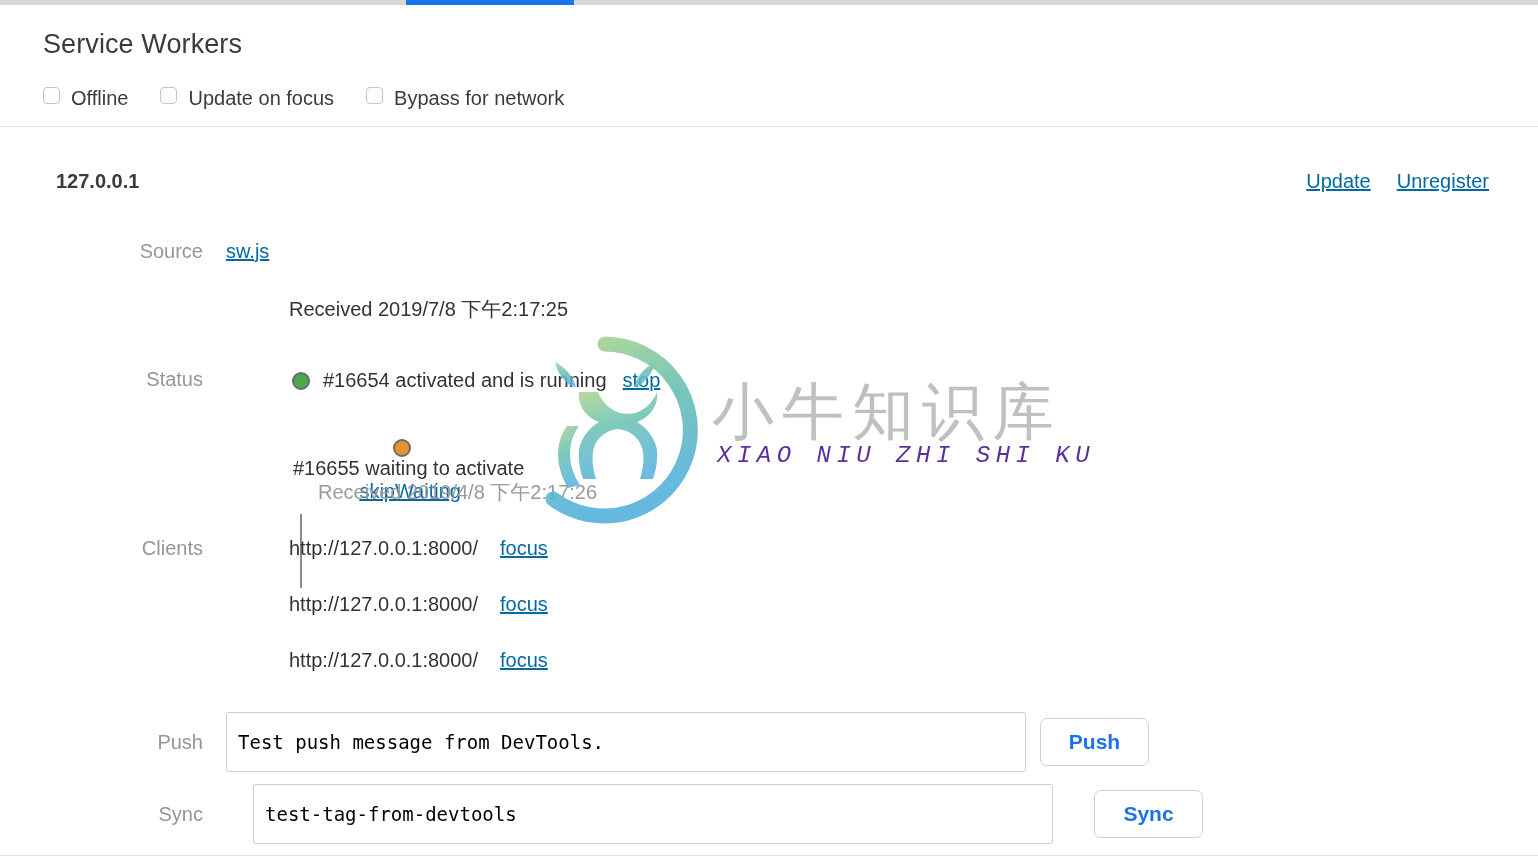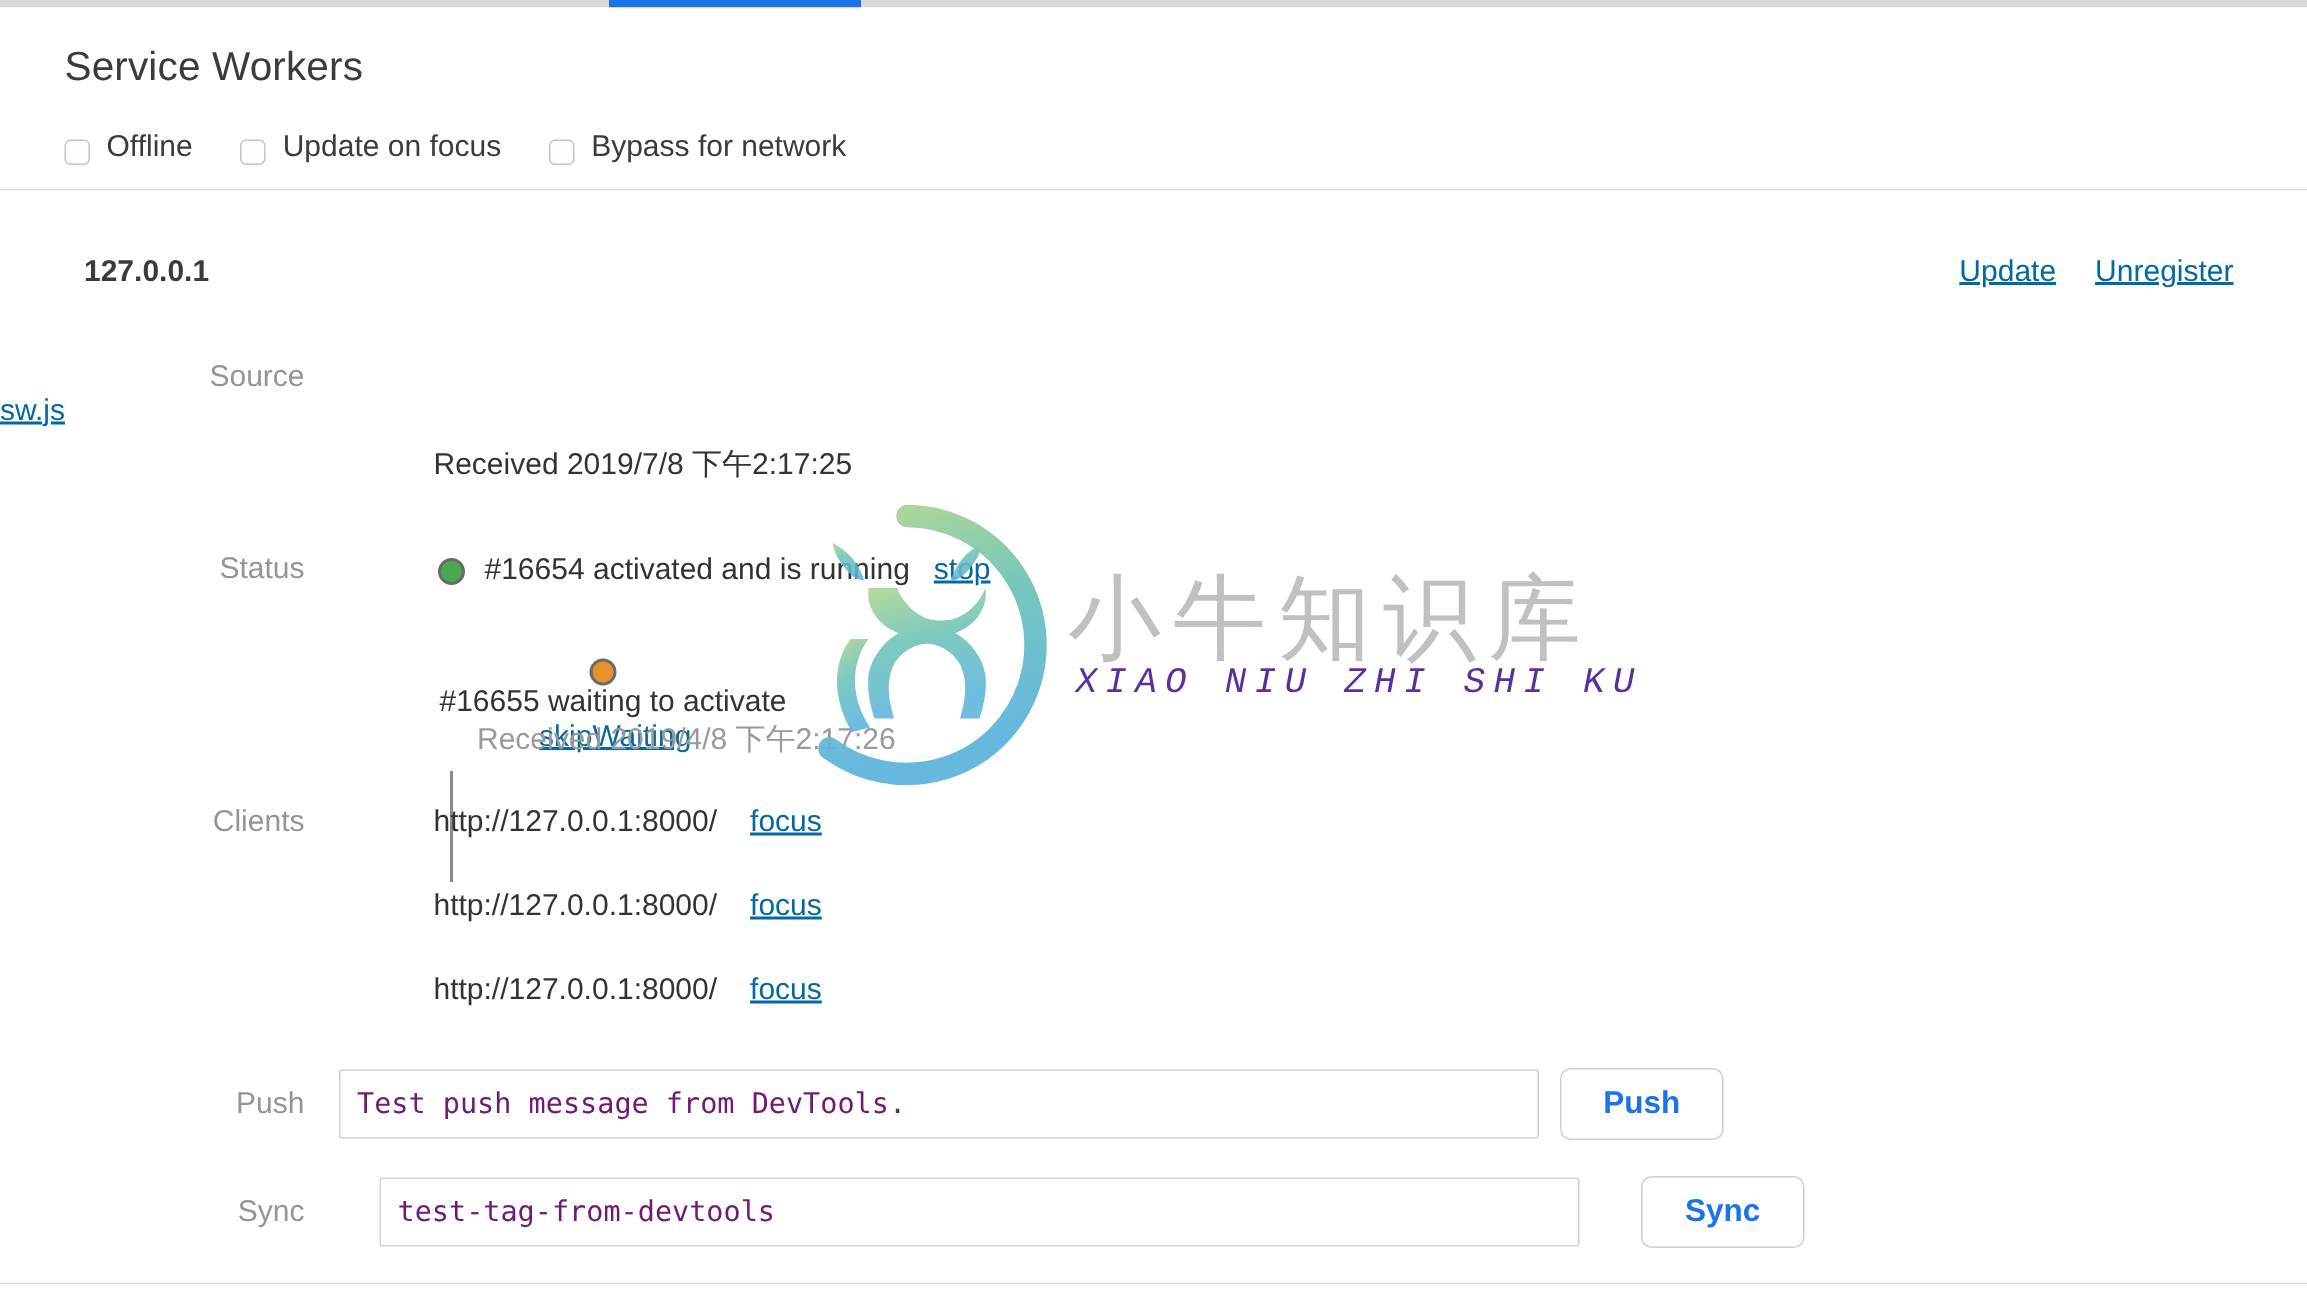--- a/index.html
+++ b/index.html
@@ -54,21 +54,21 @@
   }
   .options-row {
     position: absolute;
     left: 43px;
     top: 82px;
     display: flex;
     align-items: center;
   }
   .option {
     display: flex;
-    align-items: flex-end;
+    align-items: flex-start;
     margin-right: 32px;
     cursor: default;
   }
   .option:last-child { margin-right: 0; }
   .checkbox {
     width: 17px;
     height: 17px;
     box-sizing: border-box;
     border: 1px solid #c4c4c4;
     border-radius: 4px;
@@ -111,21 +111,20 @@
     font-size: 20px;
     cursor: pointer;
     white-space: nowrap;
   }
 
   
   .field {
     position: absolute;
     display: flex;
     align-items: flex-start;
-    flex-direction: column;
   }
   .field-label {
     width: 226px;
     text-align: right;
     padding-right: 23px;
     box-sizing: border-box;
     font-size: 20px;
     color: #959595;
     white-space: nowrap;
     flex: 0 0 auto;
@@ -211,28 +210,28 @@
     text-align: right;
     padding-right: 23px;
     box-sizing: border-box;
     font-size: 20px;
     color: #959595;
     white-space: nowrap;
     flex: 0 0 auto;
   }
   .io-input {
     width: 800px;
-    height: 46px;
+    height: 60px;
     box-sizing: border-box;
     border: 1px solid #d0d0d0;
     border-radius: 2px;
     background: #fff;
     font-family: "DejaVu Sans Mono", "Liberation Mono", monospace;
     font-size: 19px;
-    color: #701a75;
+    color: #000000;
     padding: 0 11px;
     outline: none;
   }
   .io-button {
     margin-left: 14px;
     width: 109px;
     height: 48px;
     box-sizing: border-box;
     border: 1px solid #cfcfcf;
     border-radius: 7px;

